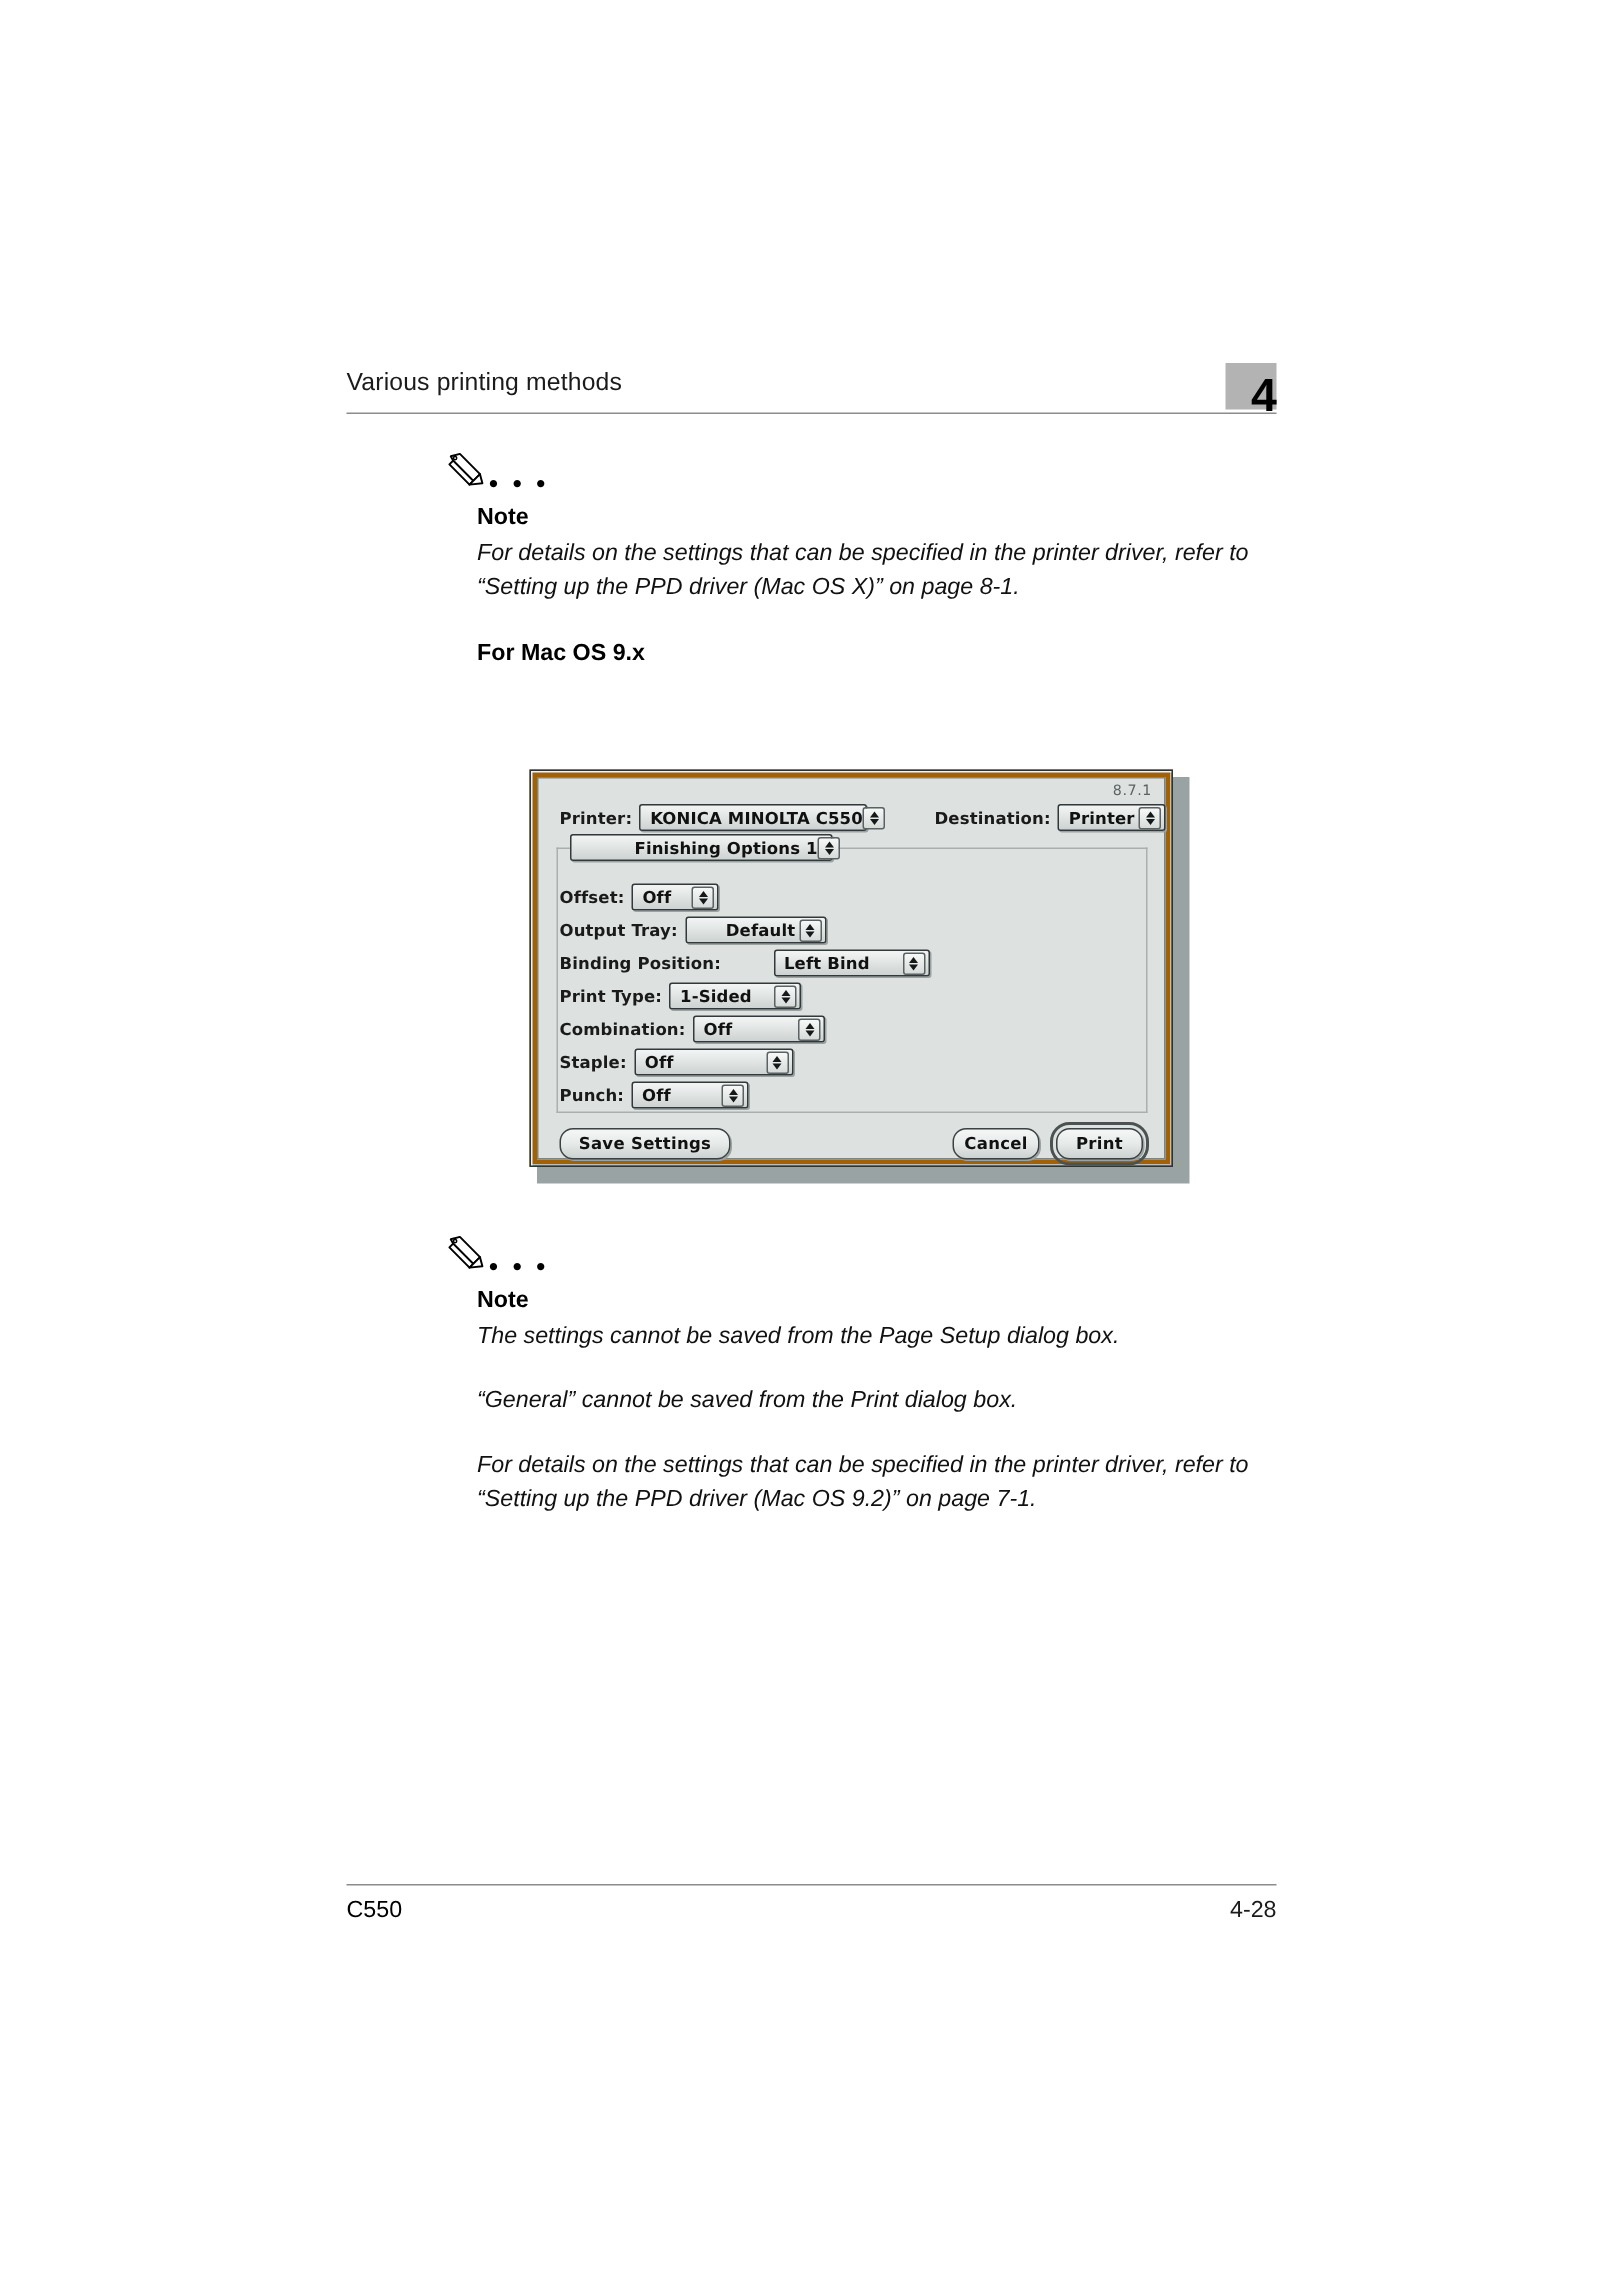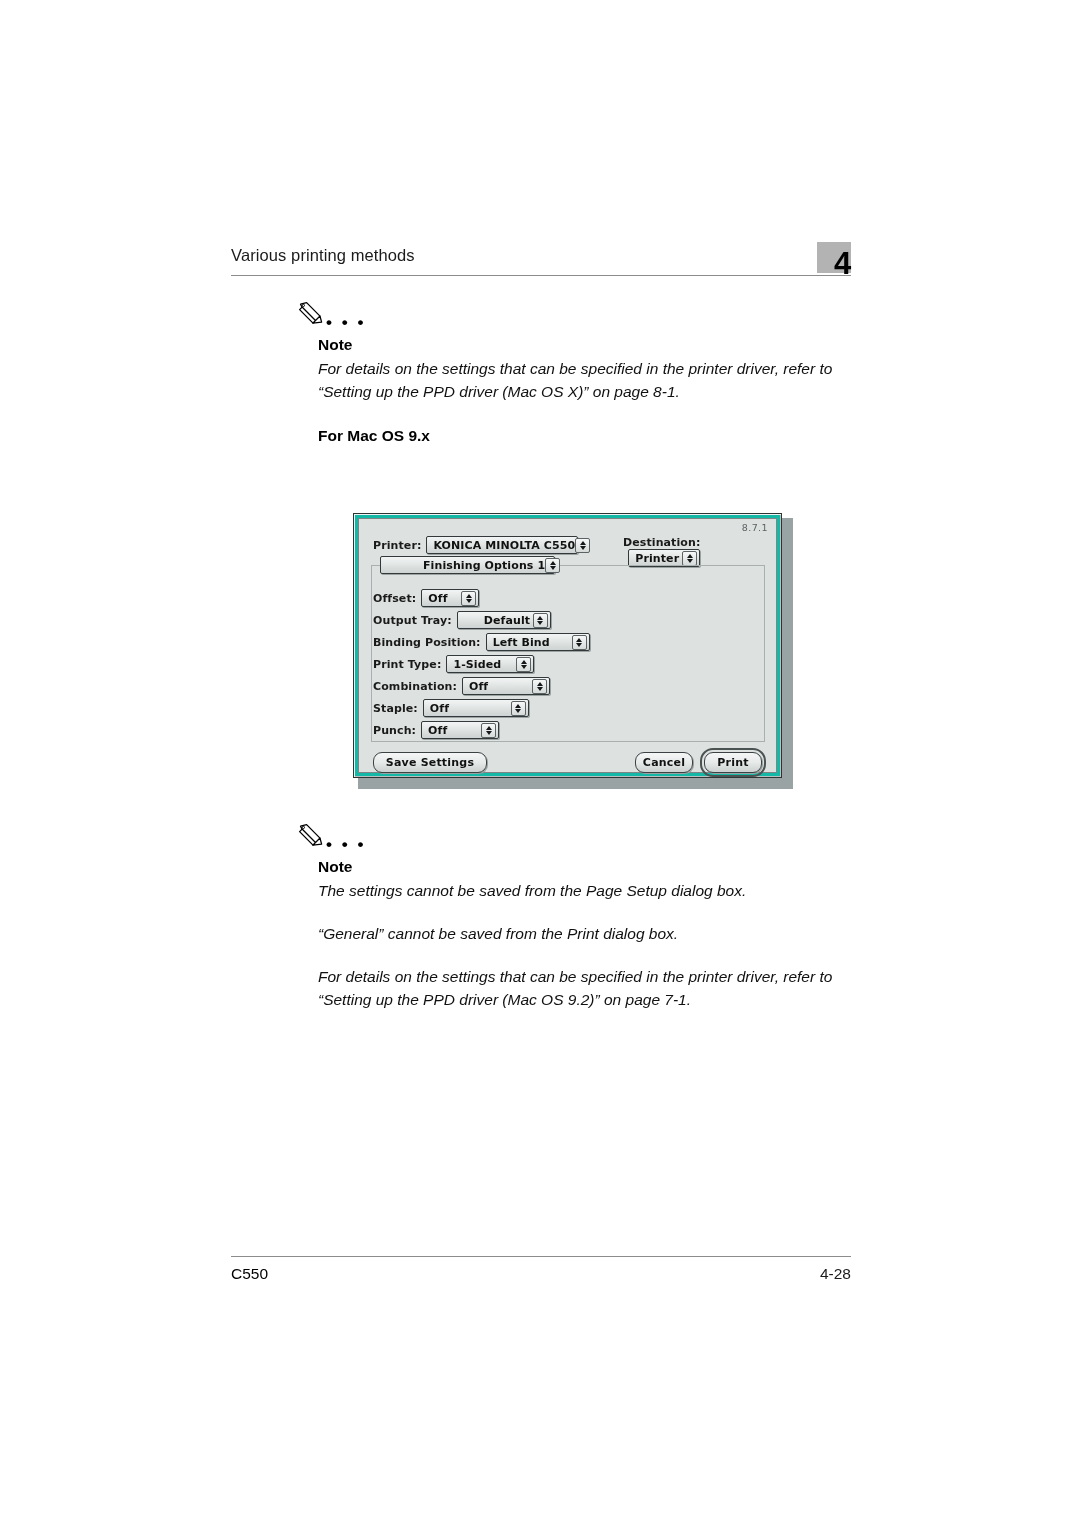--- a/index.html
+++ b/index.html
@@ -130,21 +130,21 @@
     width: 435px;
     height: 271px;
     background: #9aa3a3;
   }
   .dialog {
     position: absolute;
     left: 0;
     top: 0;
     width: 429px;
     height: 265px;
-    background: #14b8a6;
+    background: #a16207;
     border: 1px solid #2e3434;
     box-shadow: inset 1px 1px 0 #f2f4f4, inset -1px -1px 0 #b9bfbe;
     box-sizing: border-box;
     font-family: "DejaVu Sans", sans-serif;
   }
   .dialog-inner {
     position: absolute;
     left: 4px;
     top: 4px;
     width: 419px;
@@ -352,21 +352,21 @@
         <span class="fld-label">Printer:</span>
         <span class="popup" style="width:152px;">
           <span class="popup-text">KONICA MINOLTA C550</span>
           <span class="popup-arrow">
               <i class="up"></i>
               <i class="dn"></i>
             </span>
         </span>
       </div>
 
-      <div class="row" style="left:264px; top:17px;flex-direction:column;">
+      <div class="row" style="left:264px; top:17px;">
         <span class="fld-label">Destination:</span>
         <span class="popup" style="width:72px;">
           <span class="popup-text">Printer</span>
           <span class="popup-arrow">
               <i class="up"></i>
               <i class="dn"></i>
             </span>
         </span>
       </div>
 
@@ -397,21 +397,21 @@
         <span class="fld-label">Output Tray:</span>
         <span class="popup" style="width:94px;padding-left:20px;">
           <span class="popup-text">Default</span>
           <span class="popup-arrow">
               <i class="up"></i>
               <i class="dn"></i>
             </span>
         </span>
       </div>
 
-      <div class="row" style="left:14px; top:114px;">
+      <div class="row" style="left:14px; top:114px;gap:30px;">
         <span class="fld-label">Binding Position:</span>
         <span class="popup" style="width:104px;align-items:center;">
           <span class="popup-text">Left Bind</span>
           <span class="popup-arrow">
               <i class="up"></i>
               <i class="dn"></i>
             </span>
         </span>
       </div>
 

